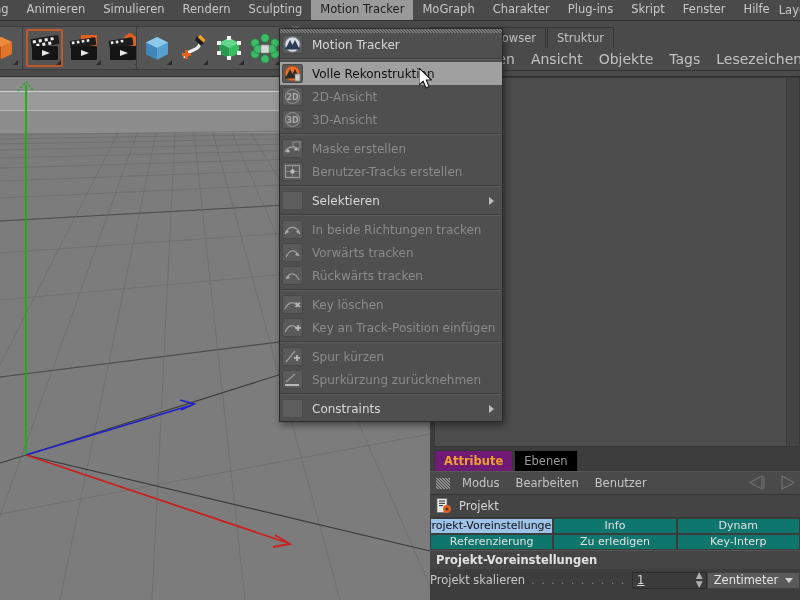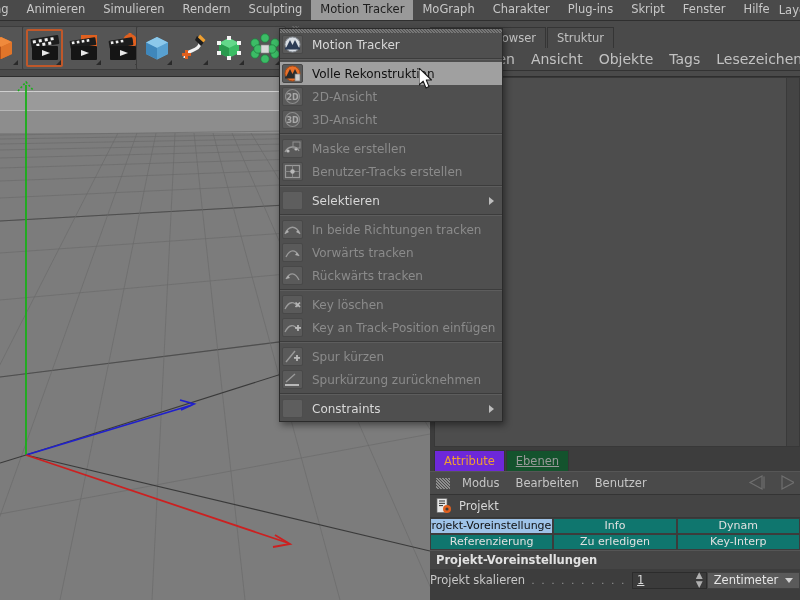--- a/index.html
+++ b/index.html
@@ -161,22 +161,22 @@
   .am-tabs { display: flex; align-items: flex-end; height: 21px; padding-left: 4px; }
   .am-tab {
     font-size: 11.5px;
     padding: 4px 9px 3px 9px;
     border: 1px solid #353535;
     border-bottom: none;
     margin-right: 1px;
     line-height: 13px;
     white-space: nowrap;
   }
-  .am-tab.active { background: #6d28d9; color: #f0a030; font-weight: normal; }
-  .am-tab.inactive { background: #14532d; color: #9a9a9a; text-decoration: underline; }
+  .am-tab.active { background: #701a75; color: #f0a030; font-weight: bold; }
+  .am-tab.inactive { background: #000000; color: #9a9a9a; }
 
   .am-menu {
     height: 22px; background: #4a4a4a;
     display: flex; align-items: center;
     border-top: 1px solid #565656;
     border-bottom: 1px solid #343434;
     position: relative;
   }
   .am-grip {
     width: 14px; height: 11px; margin: 0 4px 0 6px;

